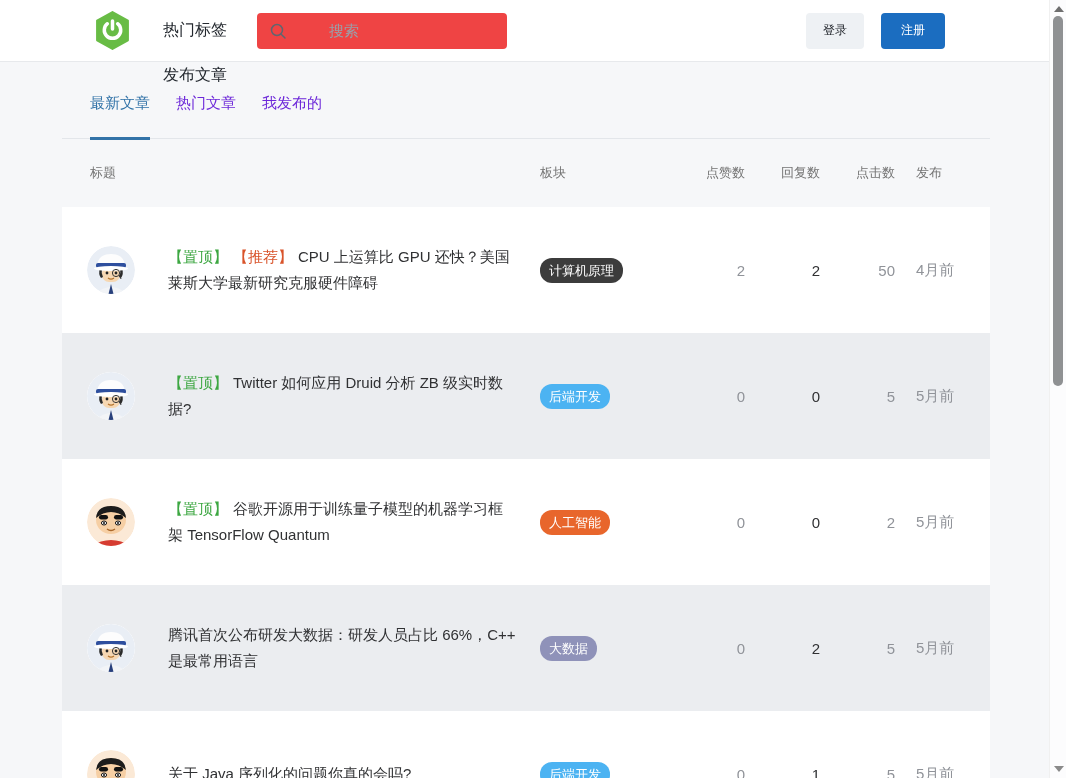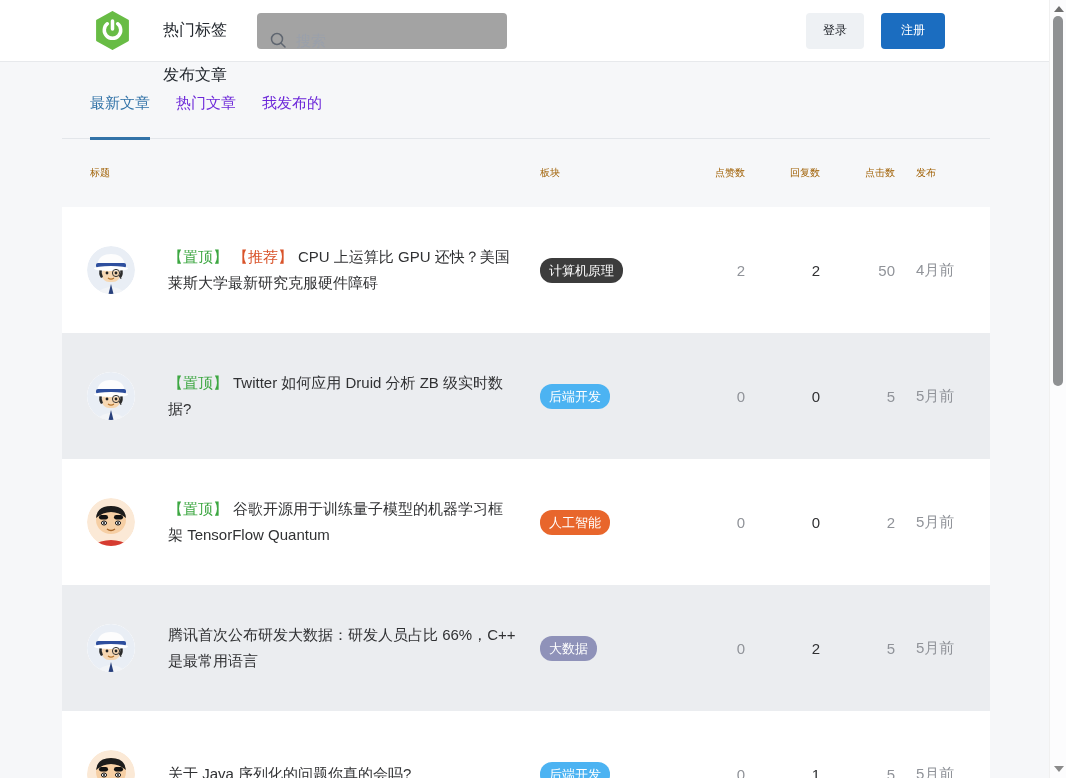--- a/index.html
+++ b/index.html
@@ -13,22 +13,22 @@
   
   .navbar {
     height:62px; background:#ffffff; border-bottom:1px solid #e7e9ec;
     display:flex; align-items:center;
     padding:0 121px 0 95px;
   }
   .logo { display:flex; align-items:center; margin-right:33px; cursor:pointer; }
   .nav-links { display:flex; align-items:center; gap:24px;flex-direction:column; }
   .nav-link { font-size:16px; color:#24292f; cursor:pointer; white-space:nowrap; }
   .search-box {
-    margin-left:30px; width:250px; height:36px; background:#a3a3a3;
-    border-radius:4px; display:flex; align-items:flex-end; padding:0 12px;
+    margin-left:30px; width:250px; height:36px; background:#ef4444;
+    border-radius:4px; display:flex; align-items:center; padding:0 12px;gap:33px;
   }
   .search-box svg { flex:none; margin-right:9px; }
   .search-box input {
     border:none; outline:none; background:transparent; width:100%;
     font-size:15px; color:#303133; font-family:inherit;
   }
   .search-box input::placeholder { color:#9aa0ab; }
   .nav-spacer { flex:1; }
   .btn { border:none; height:36px; border-radius:4px; font-size:12px;
          font-family:inherit; cursor:pointer; }
@@ -41,21 +41,21 @@
   .tab { font-size:15px; line-height:16px; color:#6d28d9; padding-bottom:26px;
          margin-right:26px; cursor:pointer; }
   .tab.active { color:var(--accent,#3273a8);
                 border-bottom:3px solid var(--accent,#3273a8);
                 margin-bottom:-2px; }
   
   .col-board { width:130px; flex:none; }
   .col-num   { width:75px;  flex:none; text-align:right; }
   .col-date  { width:95px;  flex:none; padding-left:21px; }
   .table-header { display:flex; align-items:center; height:68px;
-                  font-size:10px; color:#a16207; }
+                  font-size:13px; color:#737373; }
   .th-title { flex:1; padding-left:28px; }
   
   .post-list { width:928px; }
   .row { display:flex; align-items:center; height:126px; background:#ffffff; }
   .row:nth-child(even) { background:var(--row-alt,#ebedf0); }
   .row-title-zone { flex:1; display:flex; align-items:center; min-width:0; }
   .avatar { margin-left:25px; width:48px; height:48px; border-radius:50%;
             overflow:hidden; flex:none; background:#fff; cursor:pointer; }
   .title-line { margin-left:33px; width:349px; font-size:15px; line-height:26px;
                 color:#303133; cursor:pointer; }

